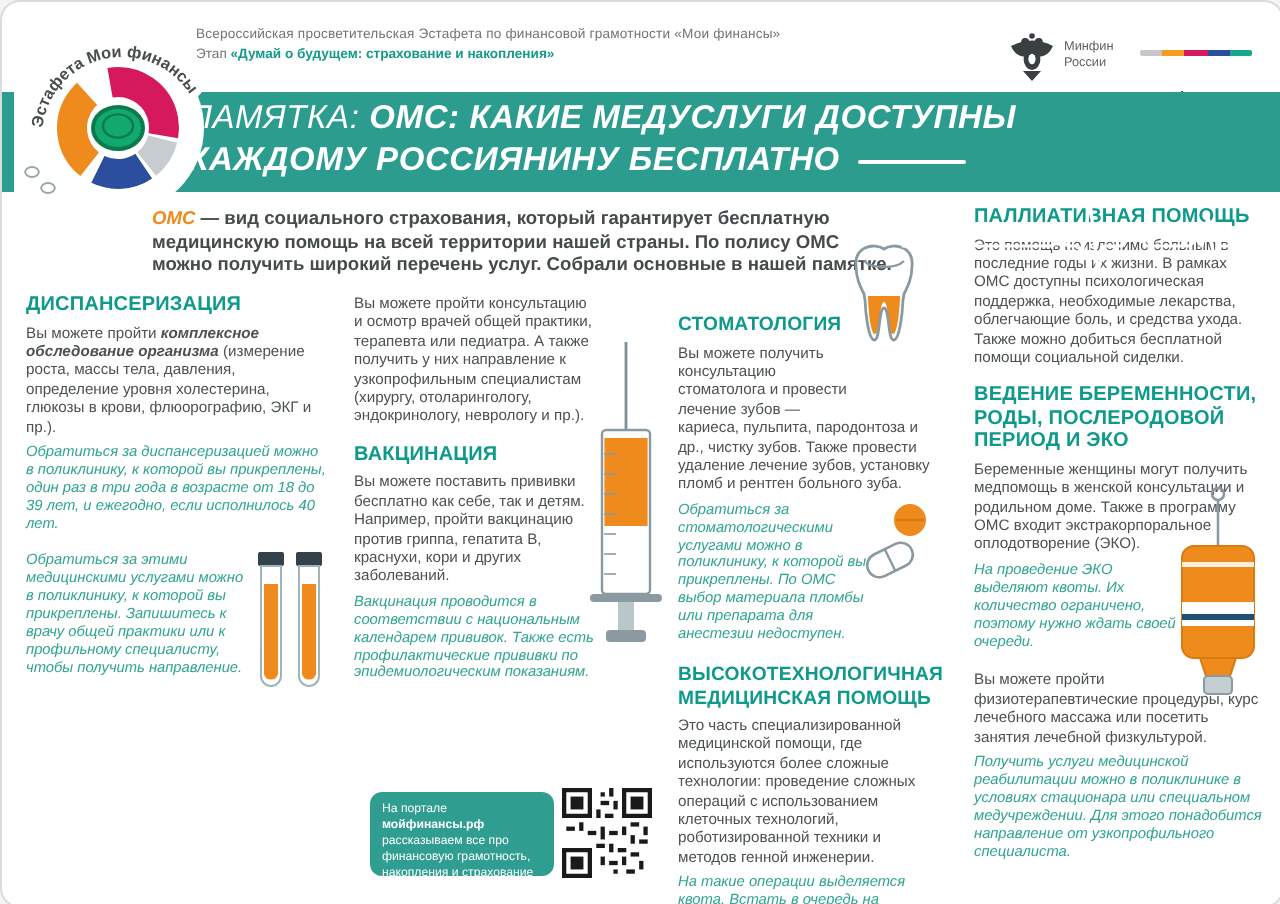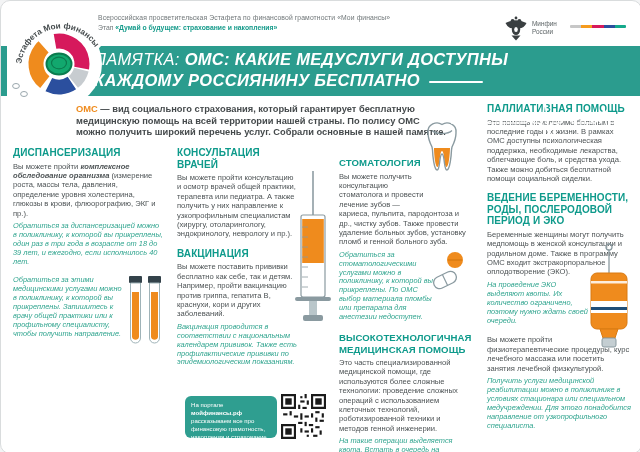--- a/index.html
+++ b/index.html
@@ -31,21 +31,21 @@
     background:#fff;clip-path:polygon(0 0,100% 0,52% 100%,0 100%);}
   .banner-text{position:absolute;left:93px;top:3px;color:#fff;z-index:2;font-style:italic;}
   .banner-text .t1,.banner-text .t2{font-size:16.5px;font-weight:800;letter-spacing:.3px;line-height:21px;white-space:nowrap;}
   .banner-text .t1 .light{font-weight:500;}
   .dashline{display:inline-block;width:54px;height:2.2px;background:#fff;margin-left:9px;vertical-align:middle;border-radius:1px;}
   .ecg{position:absolute;left:450px;top:50px;z-index:2;}
   .relay-logo{position:absolute;left:8px;top:5px;z-index:3;}
   
   .intro{position:absolute;left:75px;top:103px;width:372px;margin:0;
     font-size:9.3px;line-height:11.6px;font-weight:bold;color:#454a4c;}
-  .intro .term{color:#ef8b1d;}
+  .intro .term{color:#ef8b1d;font-style:italic;}
   
   .col{position:absolute;top:146px;}
   .col1{left:12px;width:151px;}
   .col2{left:176px;width:120px;}
   .col3{left:338px;width:132px;top:156px;}
   .col4{left:486px;width:146px;top:102px;}
   .sec{margin-bottom:9px;}
   .h{margin:0 0 3px;font-size:10px;line-height:11.5px;font-weight:800;color:#0e9a8b;letter-spacing:.1px;}
   .col3 .h{font-size:9.6px;}
   .b{margin:0 0 4px;font-size:7.6px;line-height:9.4px;color:#4c5254;}
@@ -160,35 +160,34 @@
         <rect x="21" y="0" width="13" height="7" rx="1" fill="#33424a"></rect>
         <path d="M22.5,7 H32.5 V62 A5,5 0 0 1 22.5,62 Z" fill="#fff" stroke="#9fb3b8" stroke-width="1"></path>
         <path d="M24,16 H31 V61 A3.6,3.6 0 0 1 24,61 Z" fill="#ef8b1d"></path>
       </svg>
       <p class="n">Обратиться за этими медицинскими услугами можно в поликлинику, к которой вы прикреплены. Запишитесь к врачу общей практики или к профильному специалисту, чтобы получить направление.</p>
     </div>
   </div>
 
   <div class="col col2">
     <div class="sec">
-      <h3 class="h">КОНСУЛЬТАЦИЯ ВРАЧЕЙ</h3>
       <p class="b">Вы можете пройти консультацию и осмотр врачей общей практики, терапевта или педиатра. А также получить у них направление к узкопрофильным специалистам (хирургу, отоларингологу, эндокринологу, неврологу и пр.).</p>
     </div>
     <div class="sec">
       <h3 class="h">ВАКЦИНАЦИЯ</h3>
       <p class="b">Вы можете поставить прививки бесплатно как себе, так и детям. Например, пройти вакцинацию против гриппа, гепатита B, краснухи, кори и других заболеваний.</p>
       <p class="n">Вакцинация проводится в соответствии с национальным календарем прививок. Также есть профилактические прививки по эпидемиологическим показаниям.</p>
     </div>
   </div>
 
   <div class="col col3">
     <div class="sec">
       <span class="tooth-spacer"></span>
       <h3 class="h">СТОМАТОЛОГИЯ</h3>
-      <p class="b">Вы можете получить консультацию стоматолога и провести лечение зубов — кариеса, пульпита, пародонтоза и др., чистку зубов. Также провести удаление больных зубов, установку пломб и генной больного зуба.</p>
+      <p class="b">Вы можете получить консультацию стоматолога и провести лечение зубов — кариеса, пульпита, пародонтоза и др., чистку зубов. Также провести удаление лечение зубов, установку пломб и рентген больного зуба.</p>
       <p class="n note-narrow">Обратиться за стоматологическими услугами можно в поликлинику, к которой вы прикреплены. По ОМС выбор материала пломбы или препарата для анестезии недоступен.</p>
     </div>
     <div class="sec">
       <h3 class="h">ВЫСОКОТЕХНОЛОГИЧНАЯ МЕДИЦИНСКАЯ ПОМОЩЬ</h3>
       <p class="b">Это часть специализированной медицинской помощи, где используются более сложные технологии: проведение сложных операций с использованием клеточных технологий, роботизированной техники и методов генной инженерии.</p>
       <p class="n">На такие операции выделяется квота. Встать в очередь на операцию и получить квоту на ее проведение можно по направлению лечащего врача.</p>
     </div>
   </div>
 
   <div class="col col4">

